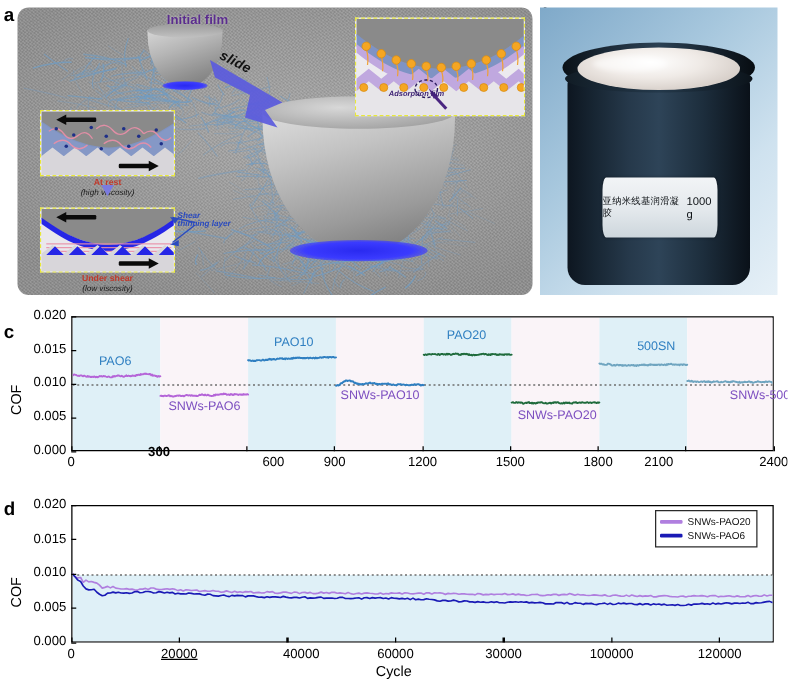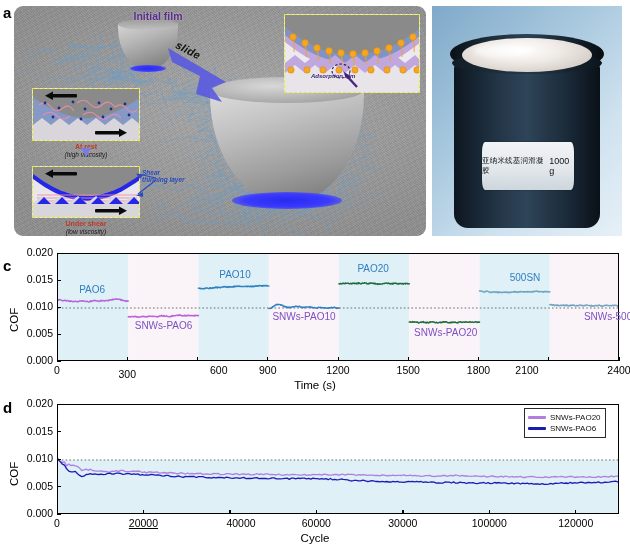--- a/index.html
+++ b/index.html
@@ -1205,21 +1205,20 @@
           <polyline points="70.3,62.7 70.9,62.5 71.5,62.9 72.1,62.8 72.7,63.0 73.3,62.6 73.9,62.6 74.5,62.6 75.1,62.9 75.7,62.7 76.3,62.6 76.9,62.2 77.5,62.4 78.1,63.1 78.7,62.6 79.3,63.0 79.9,63.0 80.5,63.4 81.2,63.0 81.8,63.0 82.4,62.8 83.0,62.8 83.6,62.4 84.2,62.5 84.8,62.7 85.4,62.3 86.0,62.3 86.6,62.8 87.2,62.8 87.8,62.8 88.4,62.5 89.0,63.0 89.6,62.8 90.2,62.3 90.8,62.2 91.4,61.9 92.1,62.2 92.7,62.4 93.3,62.3 93.9,62.1 94.5,62.6 95.1,62.2 95.7,62.4 96.3,62.6 96.9,62.5 97.5,62.6 98.1,62.5 98.7,62.8 99.3,62.6 99.9,62.9 100.5,62.7 101.1,62.2 101.7,61.8 102.3,62.0 103.0,61.9 103.6,61.3 104.2,61.9 104.8,62.0 105.4,62.3 106.0,61.6 106.6,62.1 107.2,62.4 107.8,62.1 108.4,61.7 109.0,62.3 109.6,62.4 110.2,62.6 110.8,62.7 111.4,62.9 112.0,62.7 112.6,62.7 113.2,61.8 113.9,62.5 114.5,61.6 115.1,61.7 115.7,61.9 116.3,61.6 116.9,61.9 117.5,61.6 118.1,61.5 118.7,61.2 119.3,61.4 119.9,61.3 120.5,61.5 121.1,60.7 121.7,61.3 122.3,61.0 122.9,61.3 123.5,61.9 124.1,61.7 124.8,61.6 125.4,61.8 126.0,62.0 126.6,61.2 127.2,61.3 127.8,62.0 128.4,61.6 129.0,62.0 129.6,61.2 130.2,61.4 130.8,61.3 131.4,61.5 132.0,61.6 132.6,62.0 133.2,61.6 133.8,61.6 134.4,61.5 135.0,61.9 135.7,61.5 136.3,61.9 136.9,61.2 137.5,61.7 138.1,61.6 138.7,61.6 139.3,61.7 139.9,61.3 140.5,61.6" fill="none" stroke="#b565d8" stroke-width="1.5" stroke-linejoin="round" stroke-linecap="round"></polyline>
           <polyline points="140.5,34.1 141.1,34.5 141.7,34.2 142.3,34.3 142.9,34.8 143.5,34.7 144.1,34.4 144.7,34.8 145.3,34.6 146.0,34.8 146.6,34.8 147.2,34.1 147.8,34.2 148.4,34.1 149.0,34.1 149.6,34.1 150.2,34.4 150.8,34.5 151.4,34.4 152.0,33.7 152.6,33.7 153.2,34.4 153.8,34.3 154.4,33.8 155.0,34.0 155.6,33.8 156.2,34.0 156.9,33.4 157.5,33.0 158.1,33.7 158.7,33.1 159.3,33.9 159.9,33.3 160.5,33.5 161.1,33.1 161.7,33.5 162.3,33.8 162.9,33.5 163.5,33.1 164.1,32.8 164.7,33.1 165.3,33.1 165.9,32.5 166.5,32.8 167.1,32.9 167.8,32.5 168.4,33.3 169.0,33.2 169.6,32.8 170.2,33.4 170.8,32.6 171.4,32.9 172.0,33.2 172.6,32.7 173.2,33.0 173.8,33.1 174.4,32.8 175.0,33.0 175.6,32.4 176.2,33.0 176.8,32.1 177.4,32.5 178.0,32.6 178.7,32.1 179.3,32.5 179.9,32.1 180.5,32.0 181.1,32.5 181.7,32.0 182.3,32.4 182.9,32.4 183.5,32.4 184.1,32.6 184.7,32.4 185.3,32.6 185.9,32.4 186.5,32.6 187.1,32.4 187.7,32.3 188.3,32.1 188.9,32.8 189.6,32.3 190.2,32.1 190.8,32.5 191.4,32.5 192.0,32.7 192.6,32.1 193.2,32.4 193.8,32.8 194.4,32.0 195.0,32.7 195.6,32.2 196.2,32.6 196.8,32.3 197.4,32.2 198.0,31.7 198.6,32.0 199.2,32.3 199.8,31.8 200.5,32.1 201.1,31.5 201.7,31.5 202.3,31.8 202.9,31.7 203.5,32.0 204.1,31.6 204.7,32.2 205.3,31.6 205.9,31.7 206.5,31.6 207.1,32.0 207.7,31.5 208.3,31.8 208.9,31.5 209.5,32.0 210.1,32.1 210.8,31.9" fill="none" stroke="#2f7fc1" stroke-width="1.5" stroke-linejoin="round" stroke-linecap="round"></polyline>
           <polyline points="210.8,54.6 211.4,54.4 212.0,54.0 212.6,54.4 213.2,54.2 213.8,53.9 214.4,52.8 215.0,52.6 215.6,52.7 216.2,51.8 216.8,51.6 217.4,51.0 218.0,51.0 218.6,50.4 219.2,50.3 219.8,50.8 220.4,50.6 221.0,50.5 221.7,50.4 222.3,50.6 222.9,51.2 223.5,50.9 224.1,51.3 224.7,51.2 225.3,52.3 225.9,52.4 226.5,52.2 227.1,53.0 227.7,52.6 228.3,53.3 228.9,52.9 229.5,53.3 230.1,53.7 230.7,53.2 231.3,53.7 231.9,53.1 232.6,53.5 233.2,53.3 233.8,53.2 234.4,52.8 235.0,52.6 235.6,52.9 236.2,52.8 236.8,52.7 237.4,52.3 238.0,52.0 238.6,52.6 239.2,52.7 239.8,52.6 240.4,52.5 241.0,52.5 241.6,52.3 242.2,53.1 242.8,53.2 243.5,53.0 244.1,53.6 244.7,53.2 245.3,53.5 245.9,53.1 246.5,53.6 247.1,53.1 247.7,52.9 248.3,53.0 248.9,53.1 249.5,53.0 250.1,53.1 250.7,52.9 251.3,53.2 251.9,53.0 252.5,52.6 253.1,53.6 253.7,53.4 254.4,53.3 255.0,53.8 255.6,53.7 256.2,53.8 256.8,53.5 257.4,54.0 258.0,54.1 258.6,54.1 259.2,54.4 259.8,53.6 260.4,53.3 261.0,53.4 261.6,53.5 262.2,53.2 262.8,53.5 263.4,53.9 264.0,53.7 264.6,53.6 265.3,53.7 265.9,54.0 266.5,54.2 267.1,53.7 267.7,53.9 268.3,54.1 268.9,54.2 269.5,54.1 270.1,54.2 270.7,54.0 271.3,53.7 271.9,53.8 272.5,54.1 273.1,53.7 273.7,53.3 274.3,53.7 274.9,53.9 275.5,53.5 276.2,53.3 276.8,53.3 277.4,53.7 278.0,53.8 278.6,54.4 279.2,54.2 279.8,53.8 280.4,54.3 281.0,54.0" fill="none" stroke="#2f7fc1" stroke-width="1.5" stroke-linejoin="round" stroke-linecap="round"></polyline>
           <polyline points="281.0,29.8 281.6,30.1 282.2,29.6 282.8,29.6 283.4,30.0 284.0,29.7 284.6,29.3 285.2,29.5 285.8,29.2 286.5,29.5 287.1,29.7 287.7,29.1 288.3,29.3 288.9,29.3 289.5,29.3 290.1,29.2 290.7,29.5 291.3,29.7 291.9,29.8 292.5,29.2 293.1,29.4 293.7,30.0 294.3,29.7 294.9,29.1 295.5,29.2 296.1,29.2 296.7,29.7 297.4,29.3 298.0,29.3 298.6,29.8 299.2,29.0 299.8,29.7 300.4,28.9 301.0,29.4 301.6,29.1 302.2,29.6 302.8,30.0 303.4,29.7 304.0,29.3 304.6,29.0 305.2,29.3 305.8,29.3 306.4,28.7 307.0,29.0 307.6,29.1 308.3,28.9 308.9,29.8 309.5,29.9 310.1,29.6 310.7,30.0 311.3,29.1 311.9,29.2 312.5,29.4 313.1,28.9 313.7,29.2 314.3,29.4 314.9,29.0 315.5,29.5 316.1,29.2 316.7,30.0 317.3,29.4 317.9,30.0 318.5,30.1 319.2,29.8 319.8,30.4 320.4,29.9 321.0,29.8 321.6,30.3 322.2,29.9 322.8,30.1 323.4,30.0 324.0,29.9 324.6,29.9 325.2,29.6 325.8,29.6 326.4,29.3 327.0,29.4 327.6,29.2 328.2,29.1 328.8,28.9 329.4,29.6 330.1,29.2 330.7,29.1 331.3,29.7 331.9,29.8 332.5,30.0 333.1,29.4 333.7,29.7 334.3,30.1 334.9,29.2 335.5,29.7 336.1,29.1 336.7,29.3 337.3,29.3 337.9,29.5 338.5,29.2 339.1,29.8 339.7,30.1 340.3,29.6 341.0,30.0 341.6,29.4 342.2,29.4 342.8,29.7 343.4,29.6 344.0,29.8 344.6,29.5 345.2,30.1 345.8,29.4 346.4,29.5 347.0,29.4 347.6,29.9 348.2,29.3 348.8,29.6 349.4,29.4 350.0,29.9 350.6,29.9 351.3,29.7" fill="none" stroke="#1f6b3c" stroke-width="1.5" stroke-linejoin="round" stroke-linecap="round"></polyline>
           <polyline points="351.3,68.1 351.9,68.0 352.5,67.7 353.1,68.3 353.7,68.3 354.3,68.3 354.9,67.6 355.5,67.9 356.1,68.3 356.7,67.8 357.3,68.1 357.9,67.9 358.5,68.3 359.1,68.0 359.7,68.1 360.3,68.9 360.9,69.0 361.5,68.6 362.2,68.3 362.8,68.1 363.4,68.5 364.0,67.9 364.6,68.1 365.2,67.6 365.8,68.5 366.4,68.5 367.0,68.2 367.6,68.8 368.2,68.2 368.8,68.9 369.4,68.3 370.0,68.5 370.6,68.9 371.2,68.2 371.8,68.5 372.4,67.8 373.1,68.1 373.7,68.0 374.3,68.0 374.9,67.8 375.5,67.7 376.1,68.3 376.7,68.5 377.3,68.7 377.9,68.5 378.5,68.2 379.1,68.8 379.7,68.9 380.3,68.8 380.9,68.5 381.5,68.4 382.1,68.1 382.7,68.8 383.3,68.6 384.0,68.1 384.6,68.4 385.2,67.8 385.8,68.1 386.4,67.7 387.0,68.2 387.6,67.7 388.2,67.7 388.8,68.1 389.4,68.5 390.0,68.7 390.6,68.8 391.2,68.5 391.8,68.9 392.4,68.7 393.0,68.0 393.6,68.8 394.2,68.3 394.9,67.9 395.5,68.4 396.1,68.2 396.7,68.4 397.3,68.0 397.9,68.6 398.5,68.7 399.1,68.7 399.7,69.0 400.3,68.2 400.9,67.9 401.5,68.0 402.1,68.1 402.7,67.7 403.3,68.1 403.9,68.5 404.5,68.3 405.1,68.1 405.8,68.0 406.4,68.2 407.0,68.2 407.6,67.7 408.2,68.0 408.8,68.1 409.4,68.3 410.0,68.2 410.6,68.2 411.2,68.1 411.8,67.7 412.4,68.0 413.0,68.4 413.6,68.1 414.2,67.9 414.8,68.2 415.4,68.4 416.0,68.1 416.7,67.9 417.3,67.8 417.9,68.0 418.5,67.9 419.1,68.4 419.7,68.3 420.3,67.9 420.9,68.3 421.5,68.0" fill="none" stroke="#1f6b3c" stroke-width="1.5" stroke-linejoin="round" stroke-linecap="round"></polyline>
           <polyline points="421.5,36.8 422.1,37.2 422.7,36.9 423.3,37.0 423.9,37.5 424.5,37.6 425.1,37.4 425.7,37.9 426.3,37.9 427.0,37.9 427.6,37.8 428.2,36.9 428.8,36.9 429.4,37.1 430.0,37.4 430.6,37.6 431.2,38.2 431.8,38.4 432.4,38.5 433.0,37.9 433.6,38.0 434.2,38.6 434.8,38.3 435.4,37.7 436.0,37.8 436.6,37.9 437.2,38.4 437.9,37.9 438.5,37.9 439.1,38.5 439.7,37.9 440.3,38.8 440.9,38.1 441.5,38.4 442.1,38.0 442.7,38.3 443.3,38.7 443.9,38.5 444.5,38.2 445.1,38.0 445.7,38.5 446.3,38.5 446.9,37.9 447.5,38.2 448.1,38.3 448.8,37.9 449.4,38.7 450.0,38.6 450.6,38.2 451.2,38.8 451.8,38.0 452.4,38.3 453.0,38.6 453.6,37.9 454.2,38.1 454.8,38.1 455.4,37.7 456.0,38.0 456.6,37.5 457.2,38.2 457.8,37.5 458.4,38.1 459.0,38.2 459.7,37.9 460.3,38.5 460.9,37.9 461.5,37.6 462.1,38.0 462.7,37.4 463.3,37.8 463.9,37.8 464.5,37.8 465.1,38.0 465.7,37.8 466.3,38.0 466.9,37.8 467.5,38.0 468.1,37.8 468.7,37.7 469.3,37.5 469.9,38.2 470.6,37.7 471.2,37.5 471.8,37.9 472.4,37.9 473.0,38.1 473.6,37.5 474.2,37.8 474.8,38.2 475.4,37.3 476.0,37.8 476.6,37.2 477.2,37.4 477.8,37.3 478.4,37.3 479.0,36.9 479.6,37.4 480.2,37.8 480.8,37.5 481.5,37.9 482.1,37.5 482.7,37.5 483.3,37.8 483.9,37.7 484.5,37.9 485.1,37.6 485.7,38.2 486.3,37.5 486.9,37.6 487.5,37.5 488.1,38.0 488.7,37.4 489.3,37.7 489.9,37.5 490.5,38.0 491.1,38.0 491.8,37.8" fill="none" stroke="#6fa5c0" stroke-width="1.5" stroke-linejoin="round" stroke-linecap="round"></polyline>
           <polyline points="491.8,50.8 492.4,50.8 493.0,50.4 493.6,51.0 494.2,51.0 494.8,51.2 495.4,50.6 496.0,51.0 496.6,51.6 497.2,51.1 497.8,51.3 498.4,51.1 499.0,51.6 499.6,51.1 500.2,51.1 500.8,51.7 501.4,51.7 502.0,51.5 502.7,51.2 503.3,51.2 503.9,51.7 504.5,51.2 505.1,51.3 505.7,50.9 506.3,51.7 506.9,51.6 507.5,51.1 508.1,51.6 508.7,50.9 509.3,51.7 509.9,51.3 510.5,51.7 511.1,52.1 511.7,51.5 512.3,51.8 512.9,51.0 513.6,51.4 514.2,51.3 514.8,51.3 515.4,51.0 516.0,51.0 516.6,51.6 517.2,51.8 517.8,51.9 518.4,51.8 519.0,51.3 519.6,51.8 520.2,51.7 520.8,51.5 521.4,51.2 522.0,51.1 522.6,50.9 523.2,51.5 523.8,51.6 524.5,51.4 525.1,51.9 525.7,51.6 526.3,51.8 526.9,51.2 527.5,51.6 528.1,51.0 528.7,50.9 529.3,51.1 529.9,51.3 530.5,51.4 531.1,51.6 531.7,51.5 532.3,52.0 532.9,52.0 533.5,51.4 534.1,52.3 534.7,51.9 535.4,51.7 536.0,52.1 536.6,51.8 537.2,51.7 537.8,51.3 538.4,51.7 539.0,51.7 539.6,51.6 540.2,51.7 540.8,51.2 541.4,51.1 542.0,51.5 542.6,51.9 543.2,51.5 543.8,51.9 544.4,52.3 545.0,52.1 545.6,51.8 546.3,51.5 546.9,51.6 547.5,51.5 548.1,51.0 548.7,51.2 549.3,51.4 549.9,51.5 550.5,51.6 551.1,51.8 551.7,51.7 552.3,51.5 552.9,51.6 553.5,51.9 554.1,51.5 554.7,51.1 555.3,51.5 555.9,51.7 556.5,51.3 557.2,51.2 557.8,51.2 558.4,51.5 559.0,51.6 559.6,52.2 560.2,52.1 560.8,51.7 561.4,52.1 562.0,51.8" fill="none" stroke="#6fa5c0" stroke-width="1.5" stroke-linejoin="round" stroke-linecap="round"></polyline>
         </svg>
     </div>
     <div class="axis-title y" id="ylab-c" style="left:8px; top:84px;">COF</div>
-    <div class="axis-title" id="xlab-c" style="left:0; top:131px; width:630px; text-align:center;">Time (s)</div>
   <div class="curve-label" style="color: rgb(47, 127, 193); left: 92.125px; top: 37.34px; transform: translateX(-50%);">PAO6</div>
       <div class="curve-label" style="color: rgb(125, 79, 192); left: 163.546px; top: 72.98px; transform: translateX(-50%);">SNWs-PAO6</div>
       <div class="curve-label" style="color: rgb(47, 127, 193); left: 234.967px; top: 21.68px; transform: translateX(-50%);">PAO10</div>
       <div class="curve-label" style="color: rgb(125, 79, 192); left: 304.046px; top: 64.34px; transform: translateX(-50%);">SNWs-PAO10</div>
       <div class="curve-label" style="color: rgb(47, 127, 193); left: 373.125px; top: 16.28px; transform: translateX(-50%);">PAO20</div>
       <div class="curve-label" style="color: rgb(125, 79, 192); left: 445.717px; top: 80px; transform: translateX(-50%);">SNWs-PAO20</div>
       <div class="curve-label" style="color: rgb(47, 127, 193); left: 489px; top: 25.46px; transform: translateX(-50%); margin-left: 36px;">500SN</div>
       <div class="curve-label" style="color: rgb(125, 79, 192); left: 615px; top: 63.8px; transform: translateX(-50%);">SNWs-500SN</div>
       <div class="tickmark" style="left: 57px; top: 112.5px; width: 4px; height: 1.2px;"></div>
       <div class="ytick" style="left: 5px; top: 106px; width: 48px;">0.000</div>
@@ -1227,21 +1226,21 @@
       <div class="ytick" style="left: 5px; top: 79px; width: 48px;">0.005</div>
       <div class="tickmark" style="left: 57px; top: 58.5px; width: 4px; height: 1.2px;"></div>
       <div class="ytick" style="left: 5px; top: 52px; width: 48px;">0.010</div>
       <div class="tickmark" style="left: 57px; top: 31.5px; width: 4px; height: 1.2px;"></div>
       <div class="ytick" style="left: 5px; top: 25px; width: 48px;">0.015</div>
       <div class="tickmark" style="left: 57px; top: 4.5px; width: 4px; height: 1.2px;"></div>
       <div class="ytick" style="left: 5px; top: -2px; width: 48px;">0.020</div>
       <div class="tickmark" style="left: 56.5px; top: 109px; width: 1.2px; height: 4px;"></div>
       <div class="xtick" style="left: 27px; top: 116px; width: 60px;">0</div>
       <div class="tickmark" style="left: 126.75px; top: 109px; width: 1.2px; height: 4px;"></div>
-      <div class="xtick" style="left: 97.25px; top: 120px; width: 60px;">300</div>
+      <div class="xtick" style="left: 97.25px; top: 108px; width: 60px; font-weight: bold;">300</div>
       <div class="tickmark" style="left: 197px; top: 109px; width: 1.2px; height: 4px;"></div>
       <div class="xtick" style="left: 167.5px; top: 116px; width: 60px; text-align: right;">600</div>
       <div class="tickmark" style="left: 267.25px; top: 109px; width: 1.2px; height: 4px;"></div>
       <div class="xtick" style="left: 237.75px; top: 116px; width: 60px;">900</div>
       <div class="tickmark" style="left: 337.5px; top: 109px; width: 1.2px; height: 4px;"></div>
       <div class="xtick" style="left: 308px; top: 116px; width: 60px;">1200</div>
       <div class="tickmark" style="left: 407.75px; top: 109px; width: 1.2px; height: 4px;"></div>
       <div class="xtick" style="left: 378.25px; top: 116px; width: 60px;">1500</div>
       <div class="tickmark" style="left: 478px; top: 109px; width: 1.2px; height: 4px;"></div>
       <div class="xtick" style="left: 448.5px; top: 116px; width: 60px;">1800</div>

